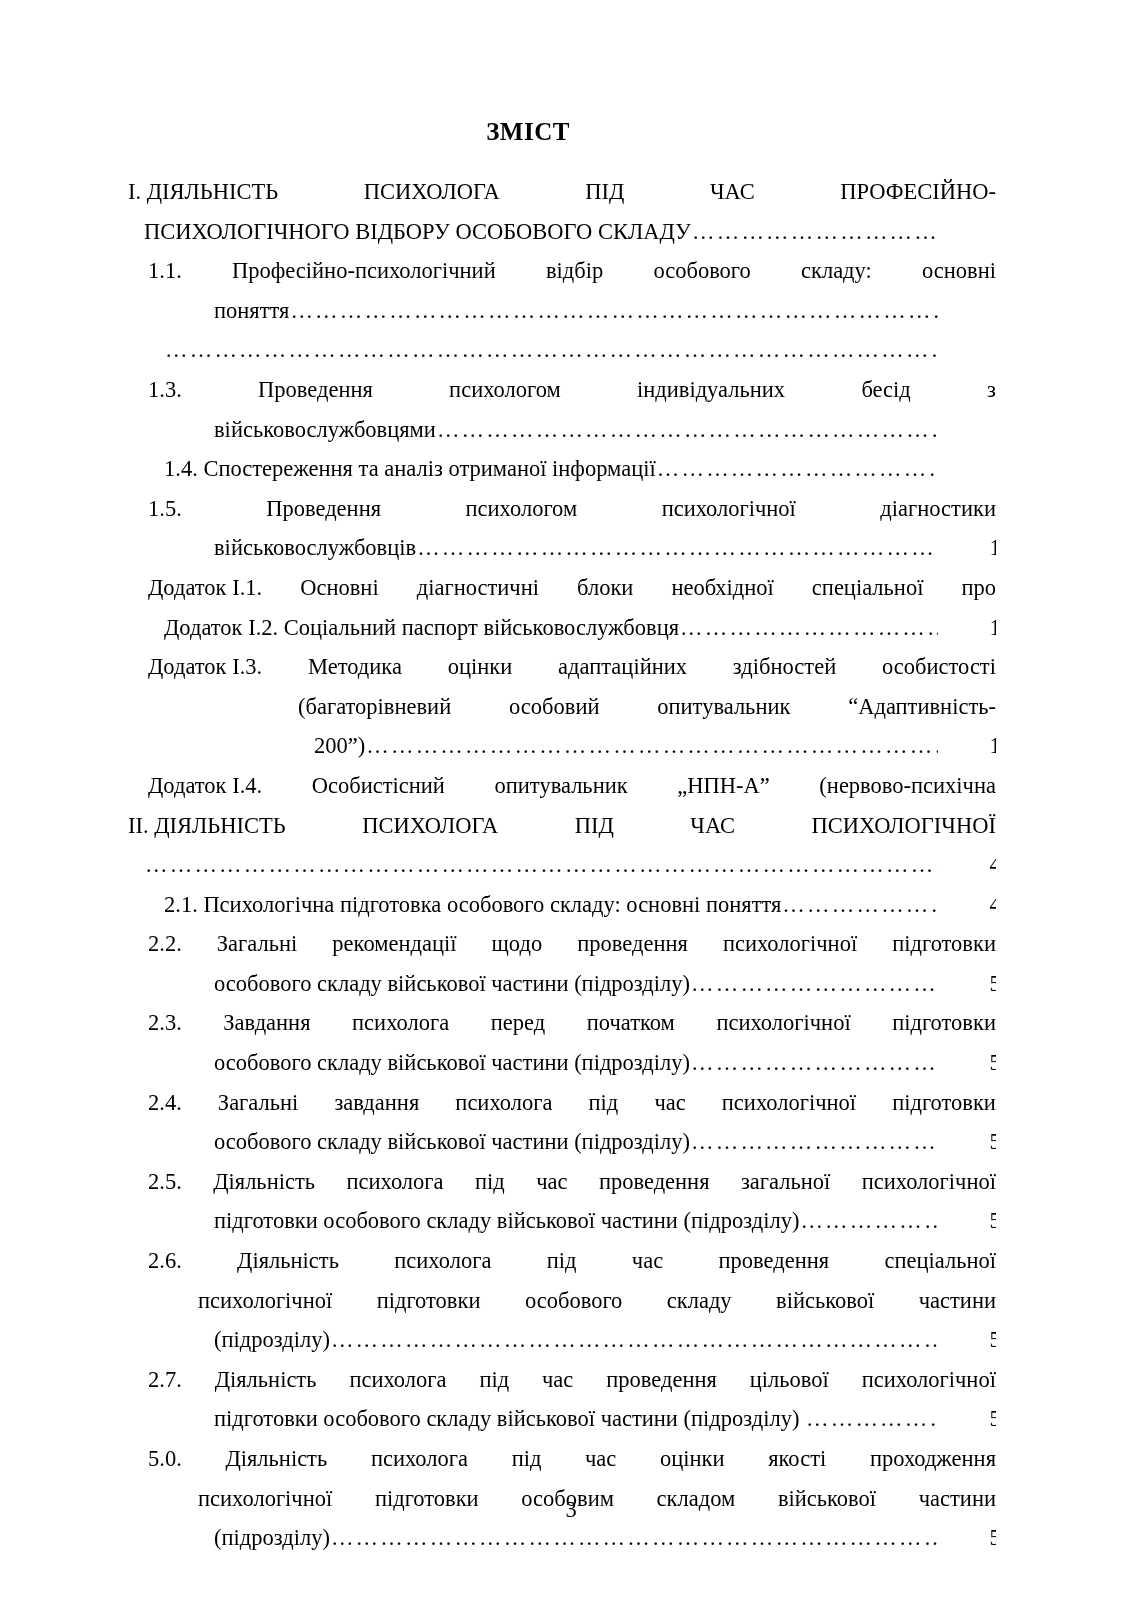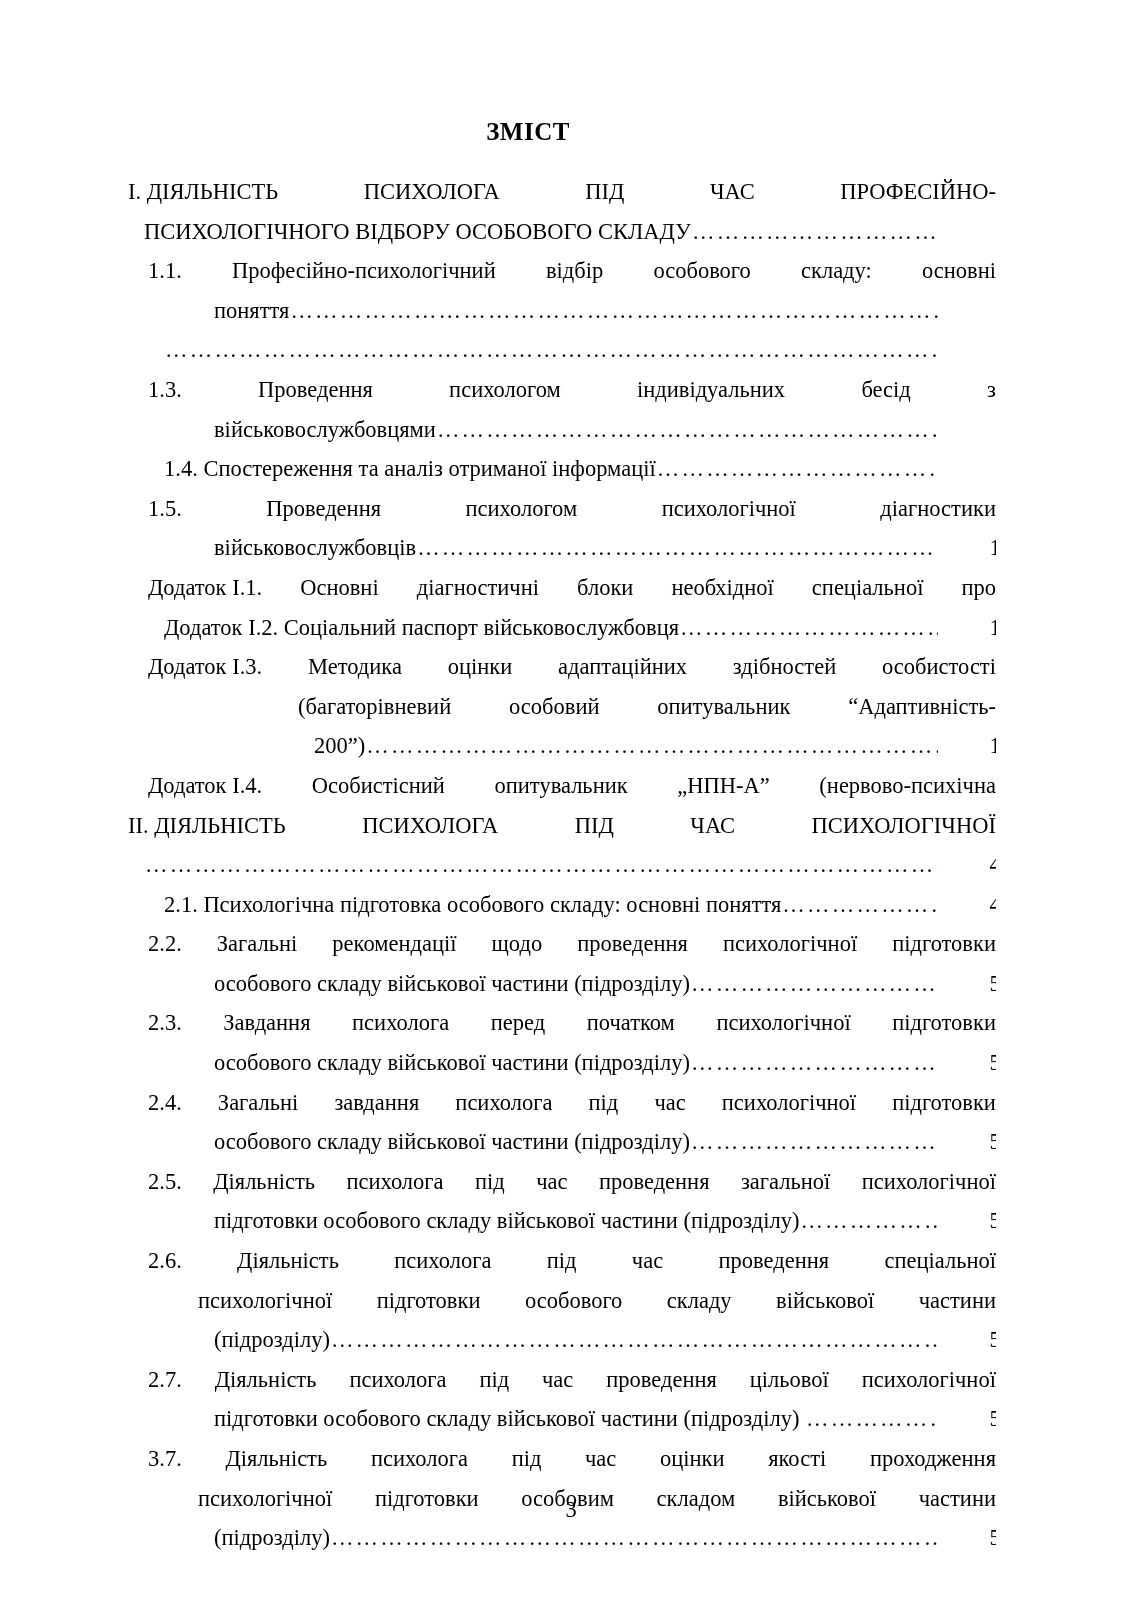--- a/index.html
+++ b/index.html
@@ -428,21 +428,21 @@
             <div class="leaderline">
               <span class="txt">підготовки особового складу військової частини (підрозділу) </span>
               <span class="dots"></span>
               <span class="pg">58</span>
             </div>
           </div>
         </div>
         <div class="entry">
           <div class="line lvl-sub">
             <div class="stretch">
-              <span>3.7.</span>
+              <span>5.0.</span>
               <span>Діяльність</span>
               <span>психолога</span>
               <span>під</span>
               <span>час</span>
               <span>оцінки</span>
               <span>якості</span>
               <span>проходження</span>
             </div>
           </div>
           <div class="line lvl-subcont">

